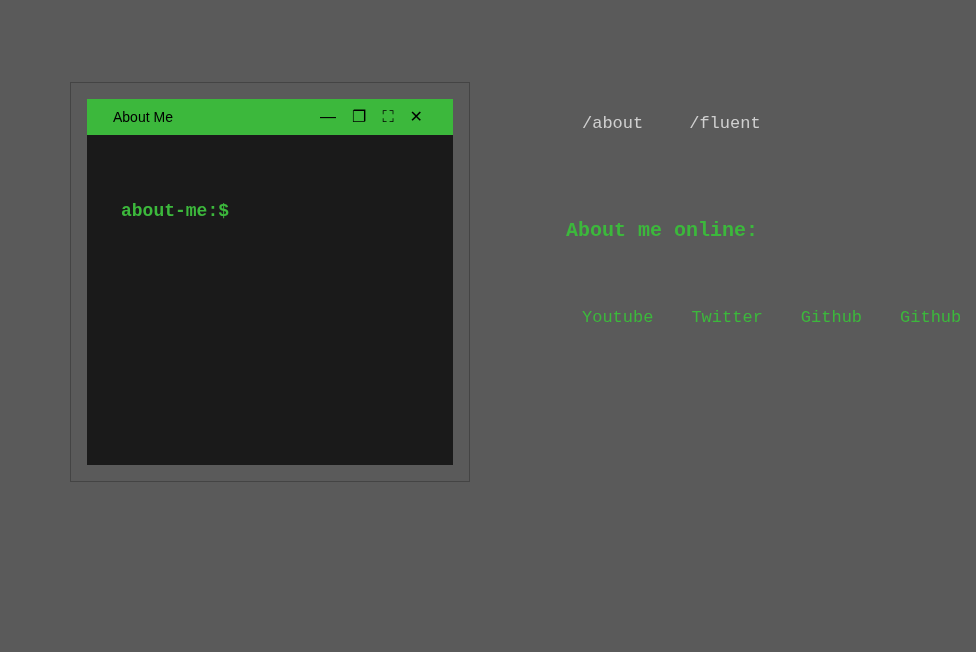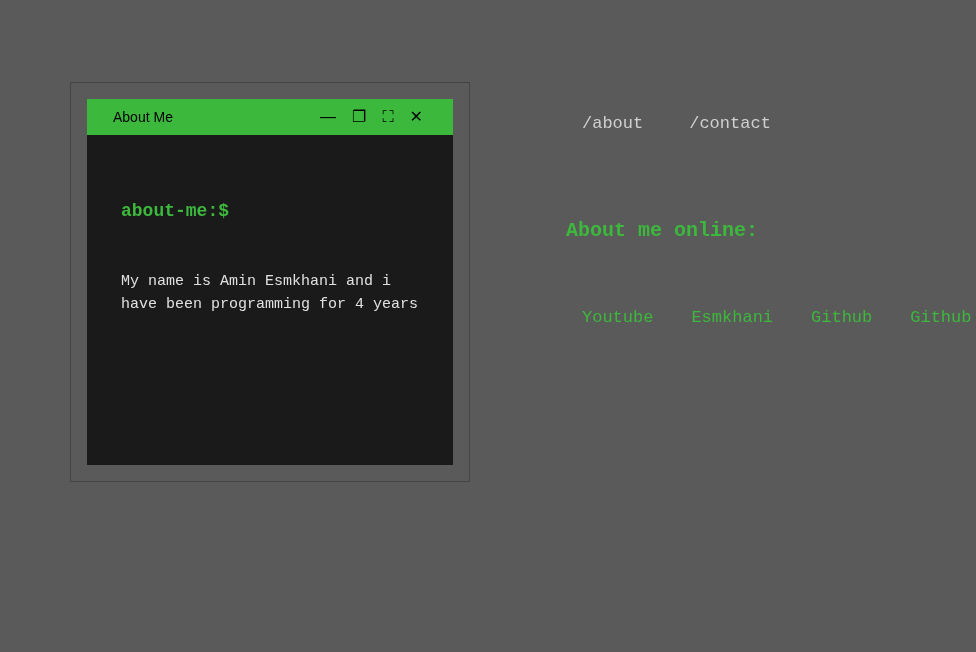--- a/index.html
+++ b/index.html
@@ -171,35 +171,34 @@
       <span class="terminal-title">About Me</span>
       <div class="terminal-controls">
         <button class="terminal-btn">—</button>
         <button class="terminal-btn">❐</button>
         <button class="terminal-btn">⛶</button>
         <button class="terminal-btn">✕</button>
       </div>
     </div>
     <div class="terminal-body">
       <div class="terminal-prompt">about-me:$</div>
-      <div class="terminal-text">My name is Amin Esmkhani and i have been programming for 4 years</div>
     </div>
   </div>
 
   <div class="right-panel">
     <nav class="nav-links">
       <a class="nav-link" href="#">/about</a>
-      <a class="nav-link" href="#">/contact</a>
+      <a class="nav-link" href="#">/fluent</a>
     </nav>
 
 
     <div class="find-online-label">About me online:</div>
 
     <div class="social-links">
       <a class="social-link" href="#">Youtube</a>
-      <a class="social-link" href="#">Esmkhani</a>
+      <a class="social-link" href="#">Twitter</a>
       <a class="social-link" href="#">Github</a>
       <a class="social-link" href="#">Github</a>
       <a class="social-link" href="#">Twitter</a>
     </div>
   </div>
 
 </div>
 
 </body></html>

